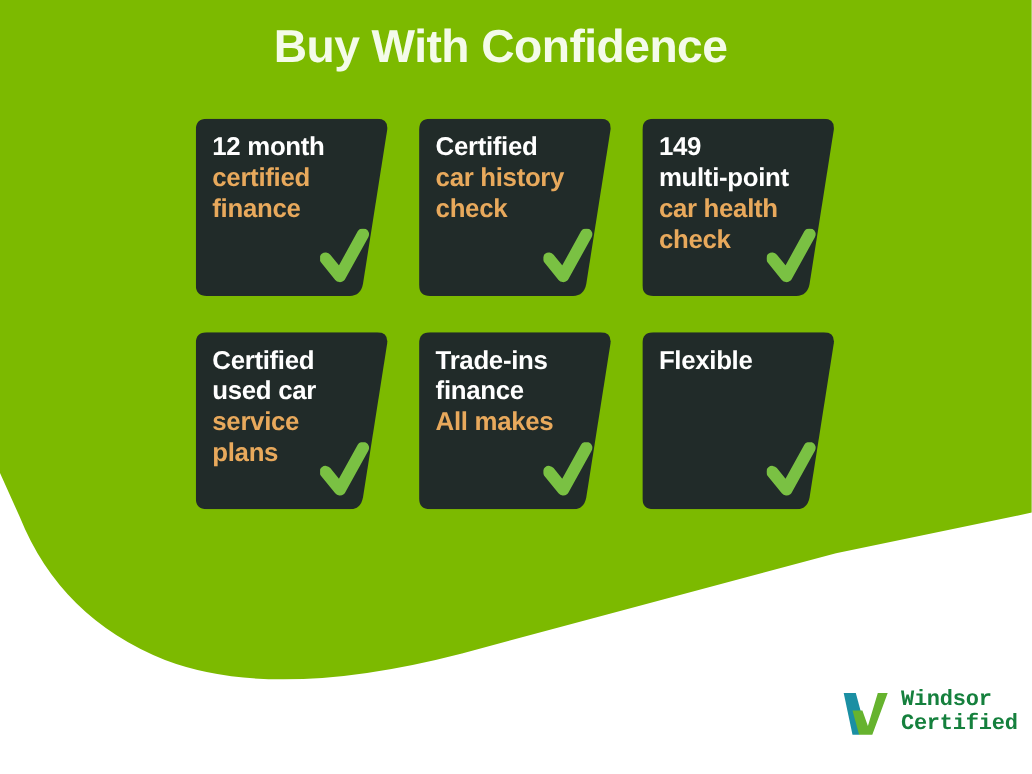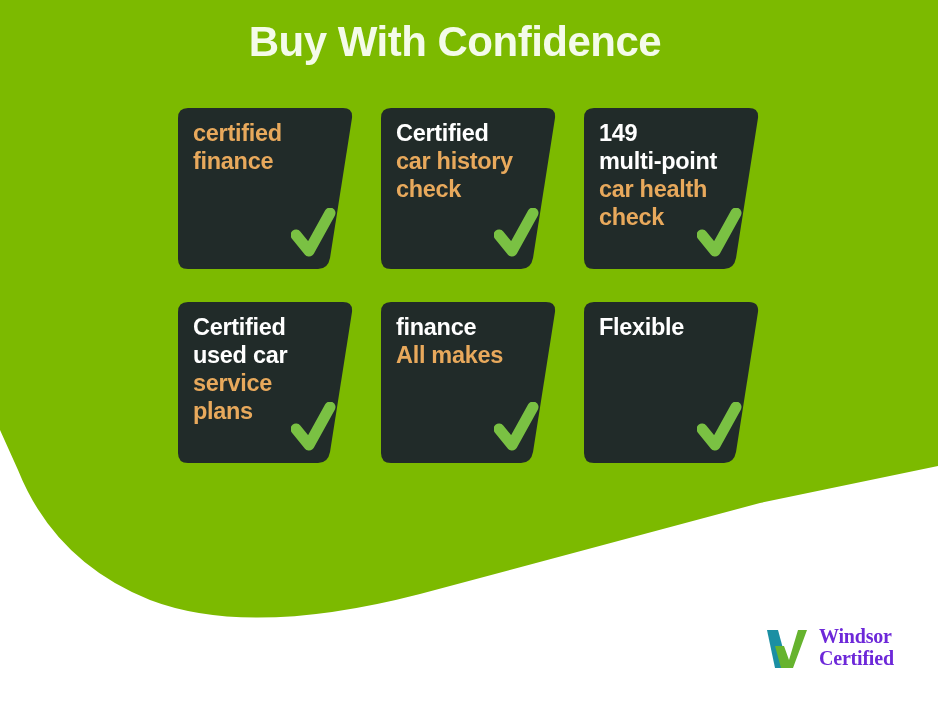--- a/index.html
+++ b/index.html
@@ -94,26 +94,26 @@
   #brand-logo {
     position: absolute;
     left: 762px;
     top: 626px;
     display: flex;
     align-items: center;
     gap: 9px;
   }
   #logo-mark { width: 48px; height: 44px; display: block; }
   #logo-words {
-    color: #6d28d9;
+    color: #15803d;
     font-size: 20px;
     font-weight: bold;
     line-height: 1.08;
     letter-spacing: -0.2px;
-    font-family: Liberation Serif, serif;
+    font-family: Liberation Mono, monospace;
   }
   #logo-words span { display: block; }
 </style>
 </head>
 <body>
 
 <div id="stage">
 
   <svg id="green-backdrop" viewBox="0 0 938 704" preserveAspectRatio="none" aria-hidden="true">
     <path d="M 0 0 L 938 0 L 938 466 L 760 503 L 420 594 Q 250 638 150 600
@@ -125,20 +125,21 @@
   <div id="cards">
 
     <div class="card-row">
 
       <div class="card">
         <svg class="card-shape" viewBox="0 0 175 161" preserveAspectRatio="none" aria-hidden="true">
           <path d="M 10 0 L 165 0 Q 175 0 174 10 L 152 150 Q 150 161 140 161
                    L 10 161 Q 0 161 0 151 L 0 10 Q 0 0 10 0 Z" fill="#212b29"></path>
         </svg>
         <div class="card-text">
+          <span class="line-white">12 month</span>
           <span class="line-accent">certified</span>
           <span class="line-accent">finance</span>
         </div>
         <svg class="check-mark" style="left:113px; top:100px;" viewBox="0 0 46 52" aria-hidden="true">
           <path d="M 5 27 L 18 43 L 39 5" fill="none" stroke="#7ac143" stroke-width="11" stroke-linecap="round" stroke-linejoin="round"></path>
         </svg>
       </div>
 
       <div class="card">
         <svg class="card-shape" viewBox="0 0 175 161" preserveAspectRatio="none" aria-hidden="true">
@@ -190,20 +191,21 @@
           <path d="M 5 27 L 18 43 L 39 5" fill="none" stroke="#7ac143" stroke-width="11" stroke-linecap="round" stroke-linejoin="round"></path>
         </svg>
       </div>
 
       <div class="card">
         <svg class="card-shape" viewBox="0 0 175 161" preserveAspectRatio="none" aria-hidden="true">
           <path d="M 10 0 L 165 0 Q 175 0 174 10 L 152 150 Q 150 161 140 161
                    L 10 161 Q 0 161 0 151 L 0 10 Q 0 0 10 0 Z" fill="#212b29"></path>
         </svg>
         <div class="card-text">
+          <span class="line-white">Trade-ins</span>
           <span class="line-white">finance</span>
           <span class="line-accent">All makes</span>
         </div>
         <svg class="check-mark" style="left:113px; top:100px;" viewBox="0 0 46 52" aria-hidden="true">
           <path d="M 5 27 L 18 43 L 39 5" fill="none" stroke="#7ac143" stroke-width="11" stroke-linecap="round" stroke-linejoin="round"></path>
         </svg>
       </div>
 
       <div class="card">
         <svg class="card-shape" viewBox="0 0 175 161" preserveAspectRatio="none" aria-hidden="true">

